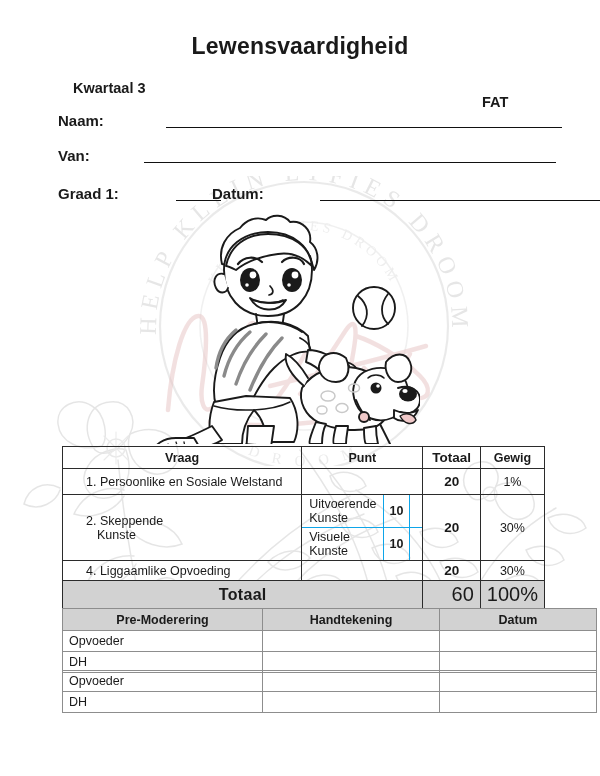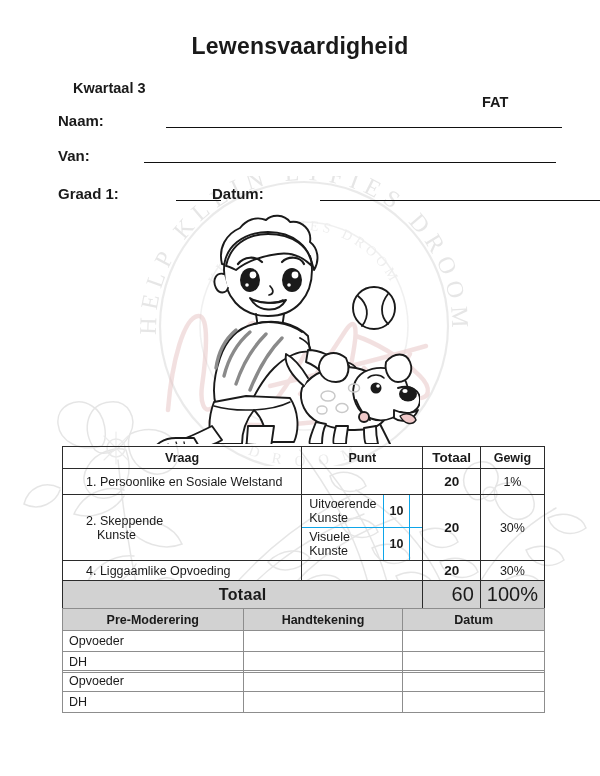--- a/index.html
+++ b/index.html
@@ -71,21 +71,21 @@
   .sub-tbl td.s-name { padding-left:7px; border-left:none; }
   .sub-tbl td.s-val  { width:26px; text-align:center; font-weight:600; }
   .sub-tbl td.s-pad  { width:60px; border-right:none; }
   .sub-tbl tr:first-child td { border-top:none; }
   .sub-tbl tr:last-child td { border-bottom:none; }
   .totaal-row td { background:#d2d2d2; }
   .totaal-row .t-label { text-align:center; font-size:16px; font-weight:700; letter-spacing:.3px; }
   .totaal-row .t-num { text-align:right; font-size:20px; font-weight:400; }
 
   
-  .mod-tbl { left:62px; width:483px; font-size:12.5px; }
+  .mod-tbl { left:62px; width:535px; font-size:12.5px; }
   .mod-pre  { top:608px; }
   .mod-post { top:670px; }
   .mod-tbl td { border:1px solid #8d8d8d; height:21px; }
   .mod-tbl .mh { background:#d2d2d2; text-align:center; font-weight:600; height:22px; }
   .mod-tbl .c1 { width:181px; }
   .mod-tbl .c2 { width:160px; }
   .mod-tbl .c3 { width:142px; }
   .mod-tbl .rl { padding-left:6px; }
 </style>
 </head>

